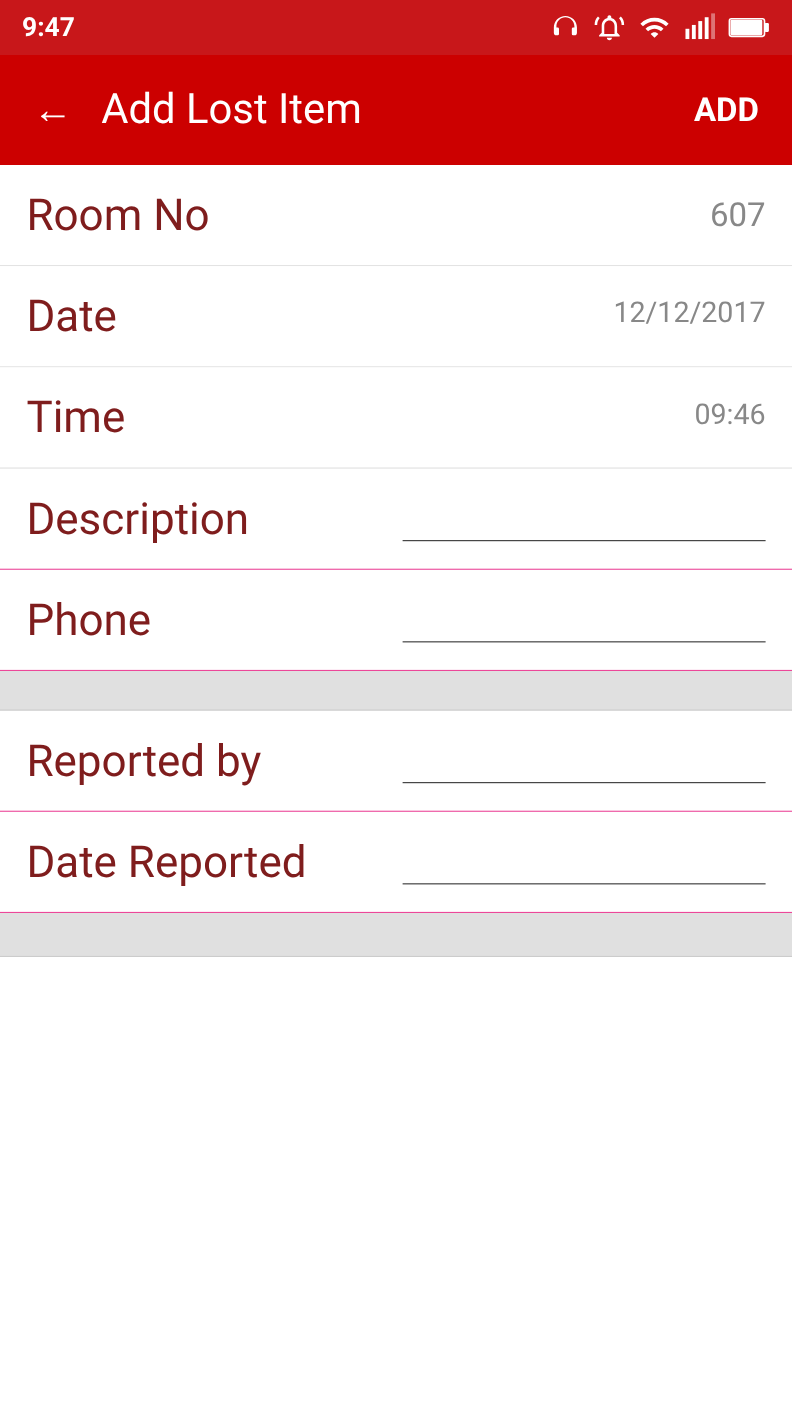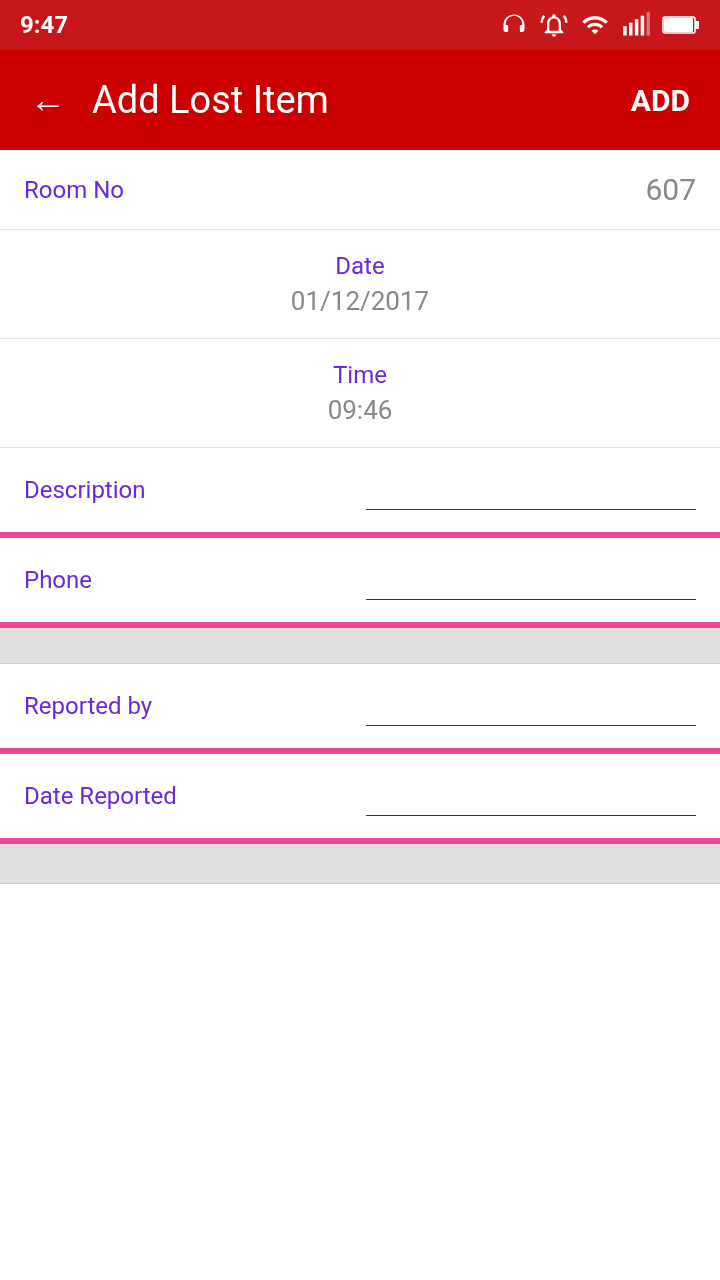--- a/index.html
+++ b/index.html
@@ -78,28 +78,28 @@
       display: flex;
       align-items: center;
       justify-content: space-between;
       padding: 22px 24px;
       border-bottom: 1px solid #e0e0e0;
       background: #fff;
       min-height: 75px;
     }
 
     .form-row.tall {
-      align-items: center;
-      flex-direction: column;
+      align-items: flex-start;
+      flex-direction: row;
       min-height: 90px;
     }
 
     .form-label {
-      font-size: 24px;
-      color: #6d28d9;
+      font-size: 40px;
+      color: #7f1d1d;
       font-weight: 400;
     }
 
     .form-value {
       font-size: 30px;
       color: #888;
     }
 
     .form-sub {
       font-size: 26px;
@@ -123,21 +123,21 @@
       height: 36px;
       background: #e0e0e0;
       border-bottom: 1px solid #ccc;
     }
 
     .form-row-with-input {
       display: flex;
       align-items: center;
       justify-content: space-between;
       padding: 22px 24px;
-      border-bottom: 6px solid #ec4899;
+      border-bottom: 1px solid #ec4899;
       min-height: 80px;
     }
   </style>
 </head>
 <body>
 
 <div class="status-bar">
   <span class="status-time">9:47</span>
   <div class="status-icons">
 
@@ -177,21 +177,21 @@
 
 <div class="form-list">
 
   <div class="form-row">
     <span class="form-label">Room No</span>
     <span class="form-value">607</span>
   </div>
 
   <div class="form-row tall">
     <span class="form-label">Date</span>
-    <span class="form-sub">01/12/2017</span>
+    <span class="form-sub">12/12/2017</span>
   </div>
 
   <div class="form-row tall">
     <span class="form-label">Time</span>
     <span class="form-sub">09:46</span>
   </div>
 
   <div class="form-row-with-input">
     <span class="form-label">Description</span>
     <input class="form-input-underline" type="text" style="">

